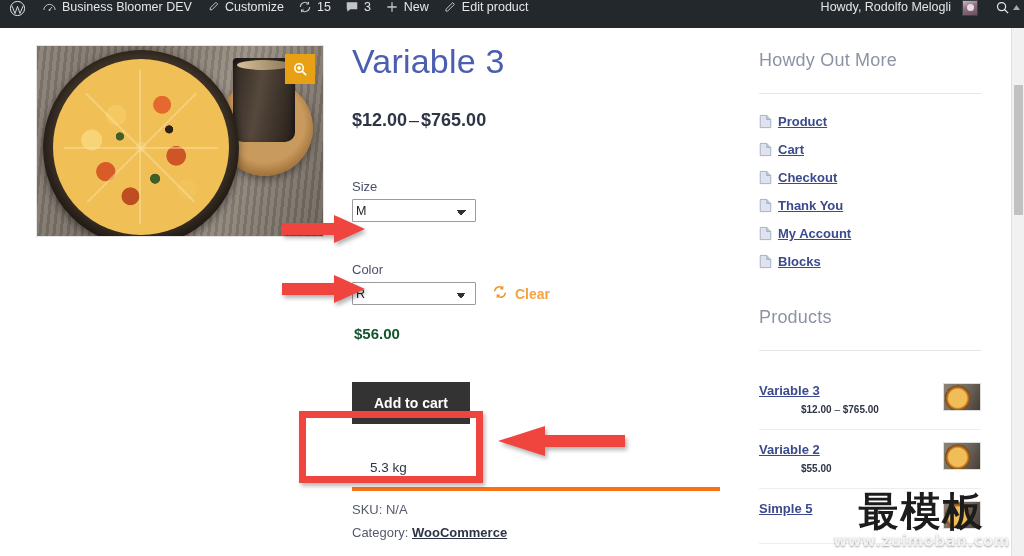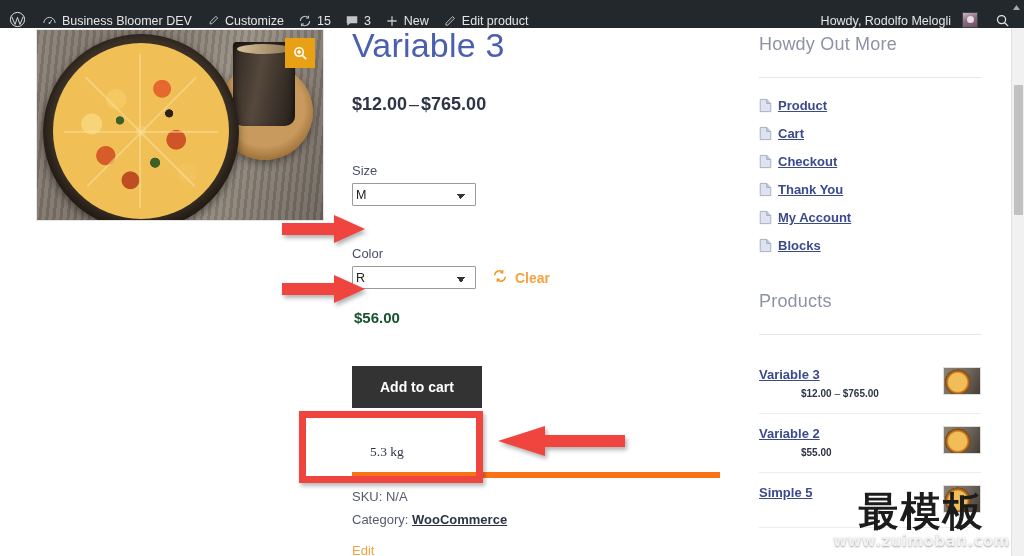--- a/index.html
+++ b/index.html
@@ -15,21 +15,21 @@
     position: absolute; top: 0; left: 0;
     width: 1024px; height: 28px;
     background: #23282d;
     color: #e5e5e5;
     display: flex; align-items: center;
     font-size: 12.5px;
     z-index: 60;
   }
   .ab-group { display: flex; align-items: center; }
   .ab-item {
-    display: flex; align-items: flex-end;
+    display: flex; align-items: flex-start;
     height: 28px; padding: 0 7px;
     color: #e5e5e5; white-space: nowrap;
     gap: 5px; cursor: default;
   }
   .ab-logo { padding: 0 9px 0 9px; }
   .ab-right { margin-left: auto; display: flex; align-items: center; padding-right: 6px; }
   .ab-ico { display: inline-flex; align-items: center; justify-content: center; }
   .ab-ico svg { display: block; }
   .avatar {
     width: 16px; height: 16px;
@@ -40,21 +40,21 @@
   }
   .avatar::after {
     content: ""; position: absolute; left: 4px; top: 3px;
     width: 7px; height: 7px; border-radius: 50%;
     background: #e7dde3;
   }
   .ab-search { padding: 0 8px 0 10px; }
 
   
   #page {
-    position: absolute; top: 12px; left: 0;
+    position: absolute; top: 28px; left: 0;
     width: 929px; height: 528px;
     background: #fff;
   }
   #content-wrap {
     position: absolute;
     left: 0; top: 0;
     width: 1011px; height: 528px;
     display: flex;
   }
   #main-col {
@@ -181,30 +181,29 @@
   .single-price {
     font-size: 15px; color: #14532d; font-weight: 700;
     margin: 14px 0 8px 2px;
   }
   .add-cart {
     margin-top: 32px;
     background: #333333; color: #fff;
     border: none;
     font-family: "Liberation Sans", sans-serif;
     font-size: 14px; font-weight: 700;
-    padding: 13px 28px;
+    padding: 13px 22px;
     cursor: pointer;
   }
   .weight-row {
     margin-top: 30px;
     font-size: 13.5px; color: #2d3446;
     padding: 6px 0 12px 18px;
-    border-bottom: 6px solid #f97316;
+    border-bottom: 4px solid #f97316;
     width: 368px;
-    font-family: Liberation Serif, serif;
   }
   .meta {
     margin-top: 8px;
     font-size: 13px; color: #555b6b; line-height: 1.75;
   }
   .meta a { color: #2d3446; text-decoration: underline; font-weight: 700; }
   .edit-link {
     display: inline-block; margin-top: 11px;
     color: #f5a342; font-size: 13px; text-decoration: none; cursor: pointer;
   }

